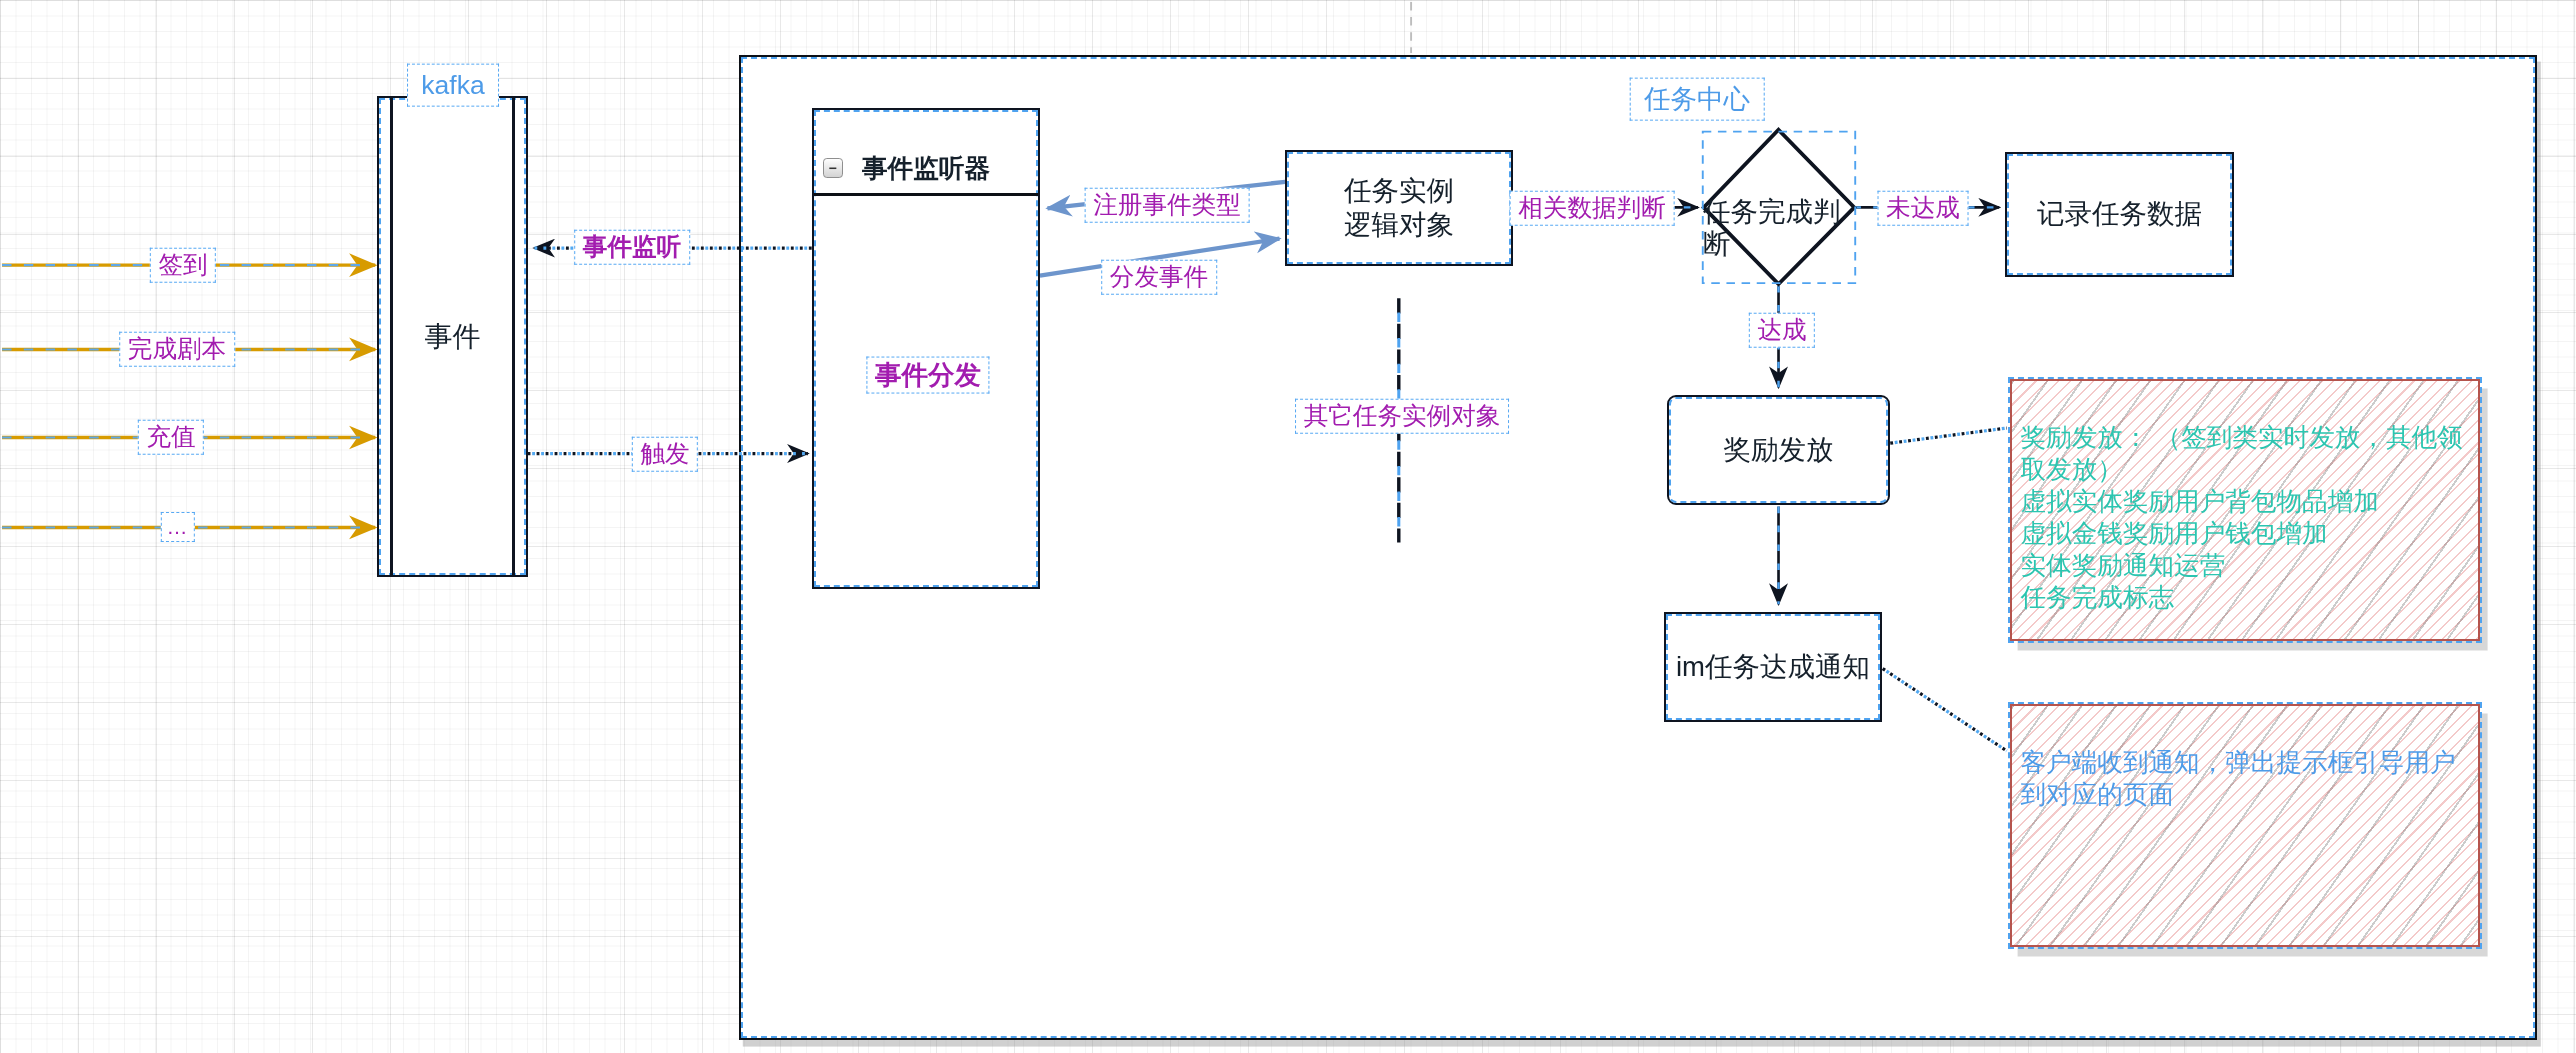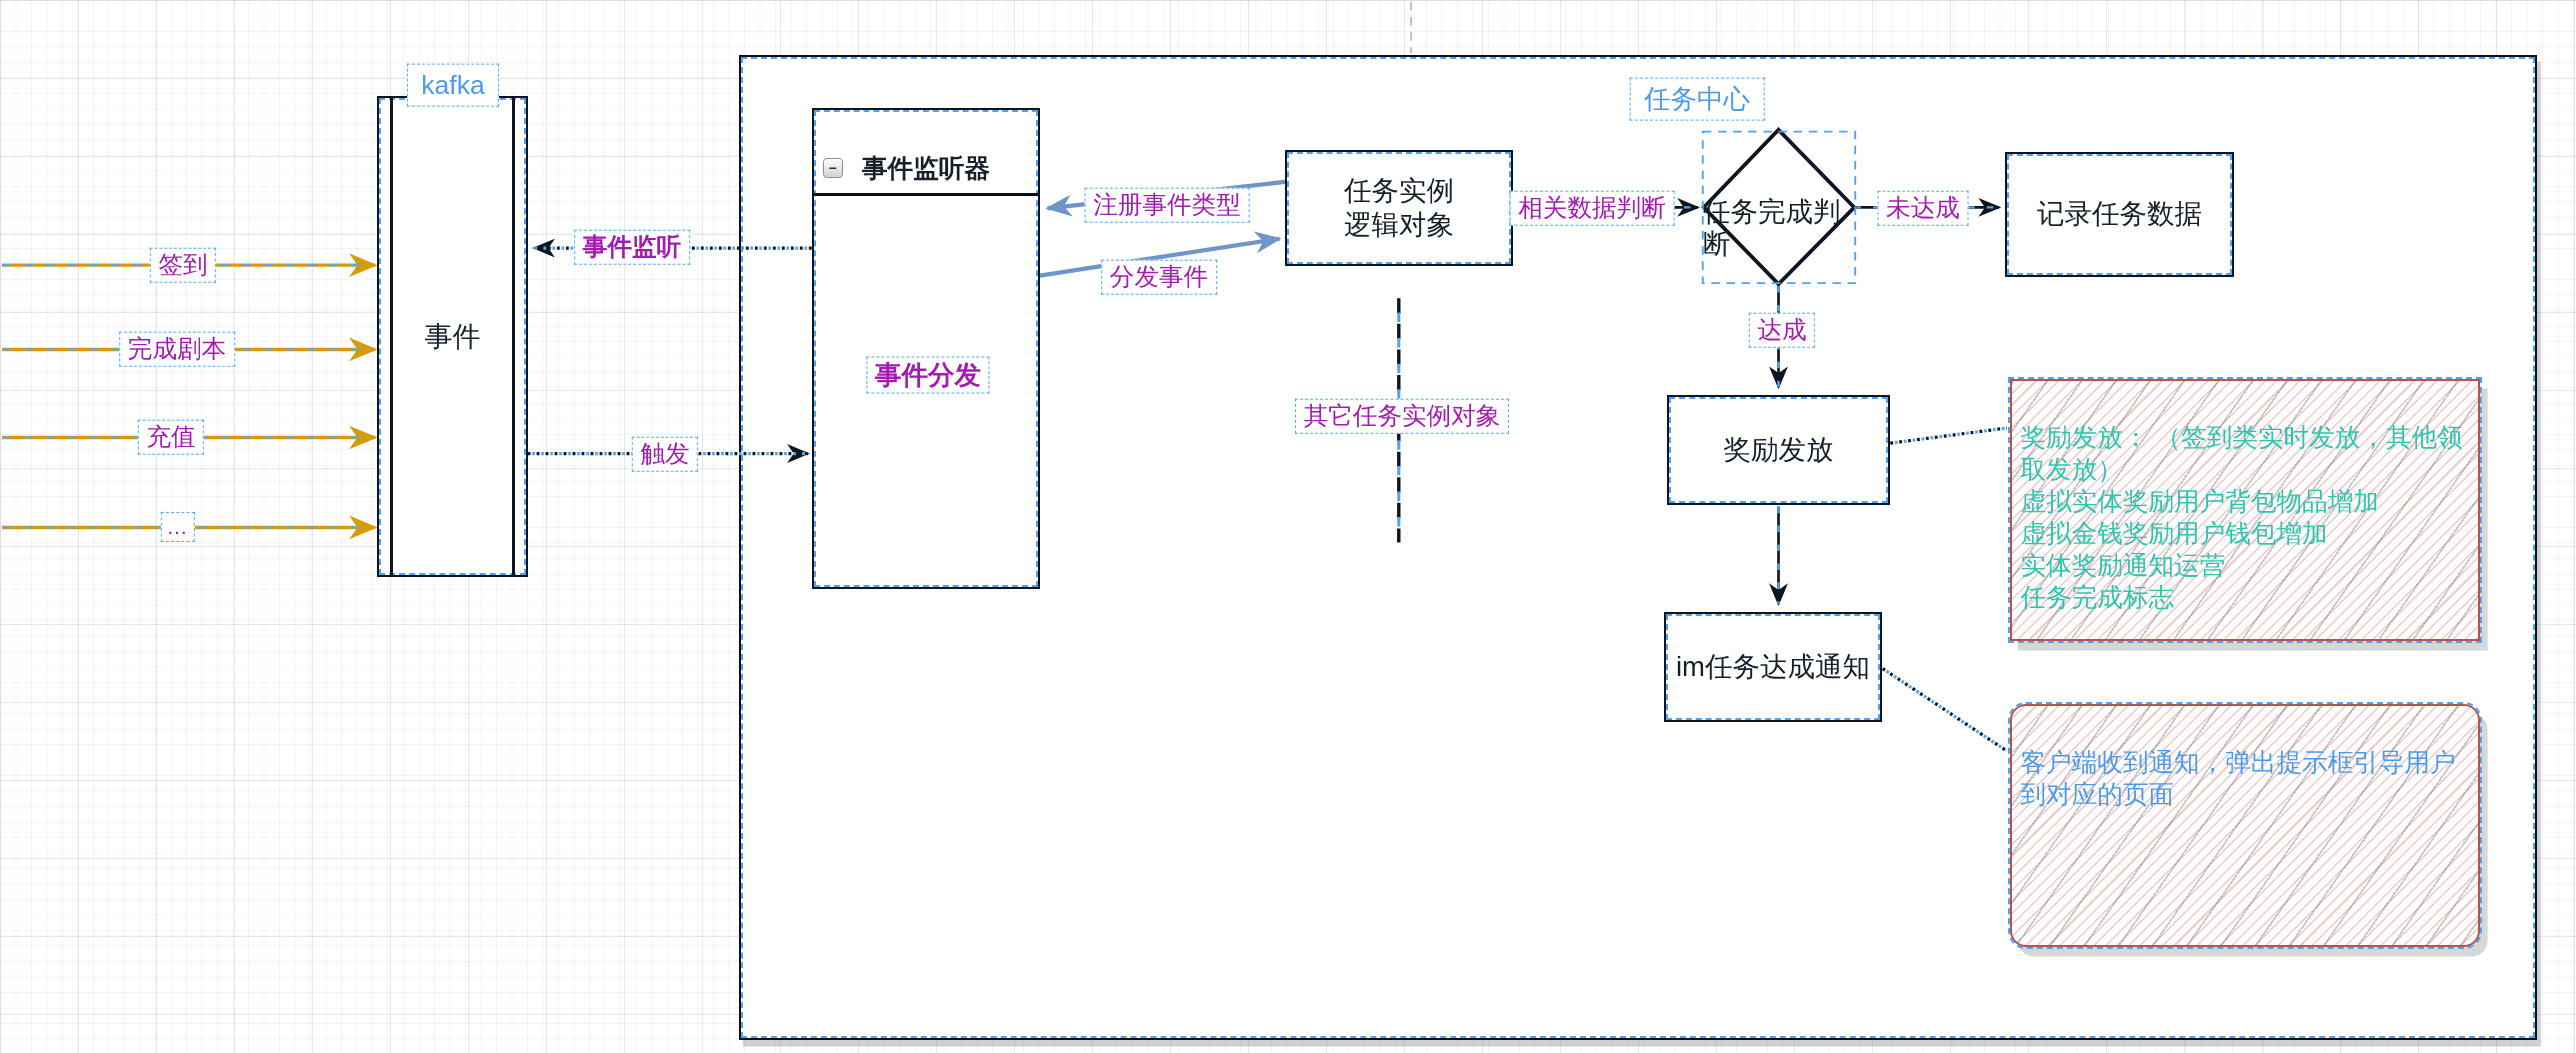--- a/index.html
+++ b/index.html
@@ -27,21 +27,21 @@
   #node-event::before,#node-event::after{content:"";position:absolute;top:0;bottom:0;width:2.8px;background:#0e1420;}
   #node-event::before{left:11.4px;} #node-event::after{right:11.4px;}
   #node-event-listener{left:812px;top:108px;width:228px;height:481px;display:block;}
   #listener-title{position:relative;height:49px;border-bottom:3.8px solid #0c1016;
     display:flex;align-items:center;justify-content:center;font-weight:bold;font-size:25.6px;}
   .collapse{position:absolute;left:8.5px;top:13.3px;width:20px;height:20px;border:1.4px solid #8f8f8f;
     border-radius:3.8px;background:linear-gradient(#fefefe,#d3d3d3);box-sizing:border-box;
     display:flex;align-items:center;justify-content:center;font-size:14px;color:#333;line-height:1;}
   #node-task-instance{left:1285px;top:150px;width:228px;height:116px;}
   #node-record{left:2005px;top:152px;width:229px;height:125px;}
-  #node-reward{left:1667px;top:395px;width:223px;height:110px;}
+  #node-reward{left:1667px;top:395px;width:223px;height:110px;border-radius:9px;}
   #node-im{left:1664px;top:612px;width:218px;height:110px;}
   #diamond-label{position:absolute;left:1779px;top:209px;width:152px;transform:translate(-50%,-50%);
     text-align:left;font-size:27.5px;color:#15202b;z-index:4;line-height:1.15;margin-top:19px;}
   
   .lbl{position:absolute;transform:translate(-50%,-50%);background:#fff;
     border:1.9px dashed #56a8f3;padding:0.9px 7.6px;font-size:24.6px;color:#a21caf;
     white-space:nowrap;z-index:5;line-height:1.25;}
   .lbl-blue{color:#4d9be8;font-size:26.5px;padding:3.8px 13.3px;text-align:right;}
   #lbl-kafka{left:453px;top:85px;}
   #lbl-task-center{left:1697px;top:99px;}
@@ -61,21 +61,21 @@
   
   .ann{position:absolute;box-sizing:border-box;border:2.8px solid #b5544d;
     outline:2.4px dashed #4fa3f0;outline-offset:-0.9px;
     background-color:#fff;
     background-image:
       repeating-linear-gradient(125deg, rgba(120,120,120,0.38) 0 1.9px, transparent 1.9px 28px),
       repeating-linear-gradient(135deg, rgba(228,128,128,0.42) 0 1.5px, transparent 1.5px 8.1px);
     box-shadow:7.6px 9.5px 0 rgba(140,140,140,0.35);
     padding:40px 9.5px 0 8.5px;font-size:25.6px;line-height:32px;white-space:pre-line;z-index:3;}
   #ann-reward{left:2010px;top:379px;width:470px;height:262px;color:#2cc5b0;}
-  #ann-client{left:2010px;top:704px;width:470px;height:243px;color:#4d9be8;border-radius:16px;}
+  #ann-client{left:2010px;top:704px;width:470px;height:243px;color:#4d9be8;}
   
   .eb{stroke:#0e1420;stroke-width:2.8;fill:none;}
   .esel{stroke:#4fa3f0;stroke-width:2.6;fill:none;stroke-dasharray:7 13;}
   .edot{stroke:#0e1420;stroke-width:3.4;fill:none;stroke-dasharray:3 6.5;}
   .edotsel{stroke:#53a9f1;stroke-width:3.4;fill:none;stroke-dasharray:3 6.5;stroke-dashoffset:4.7;}
   .eo{stroke:#d79b00;stroke-width:3.6;fill:none;}
   .eosel{stroke:#5fa8e8;stroke-width:2.2;fill:none;stroke-dasharray:10 13;}
   .ebl{stroke:#6d95cc;stroke-width:4.5;fill:none;}
   .elife{stroke:#0e1420;stroke-width:3.6;fill:none;stroke-dasharray:16 11;}
   .elifesel{stroke:#4fa3f0;stroke-width:3.2;fill:none;stroke-dasharray:10 17;stroke-dashoffset:12;}

